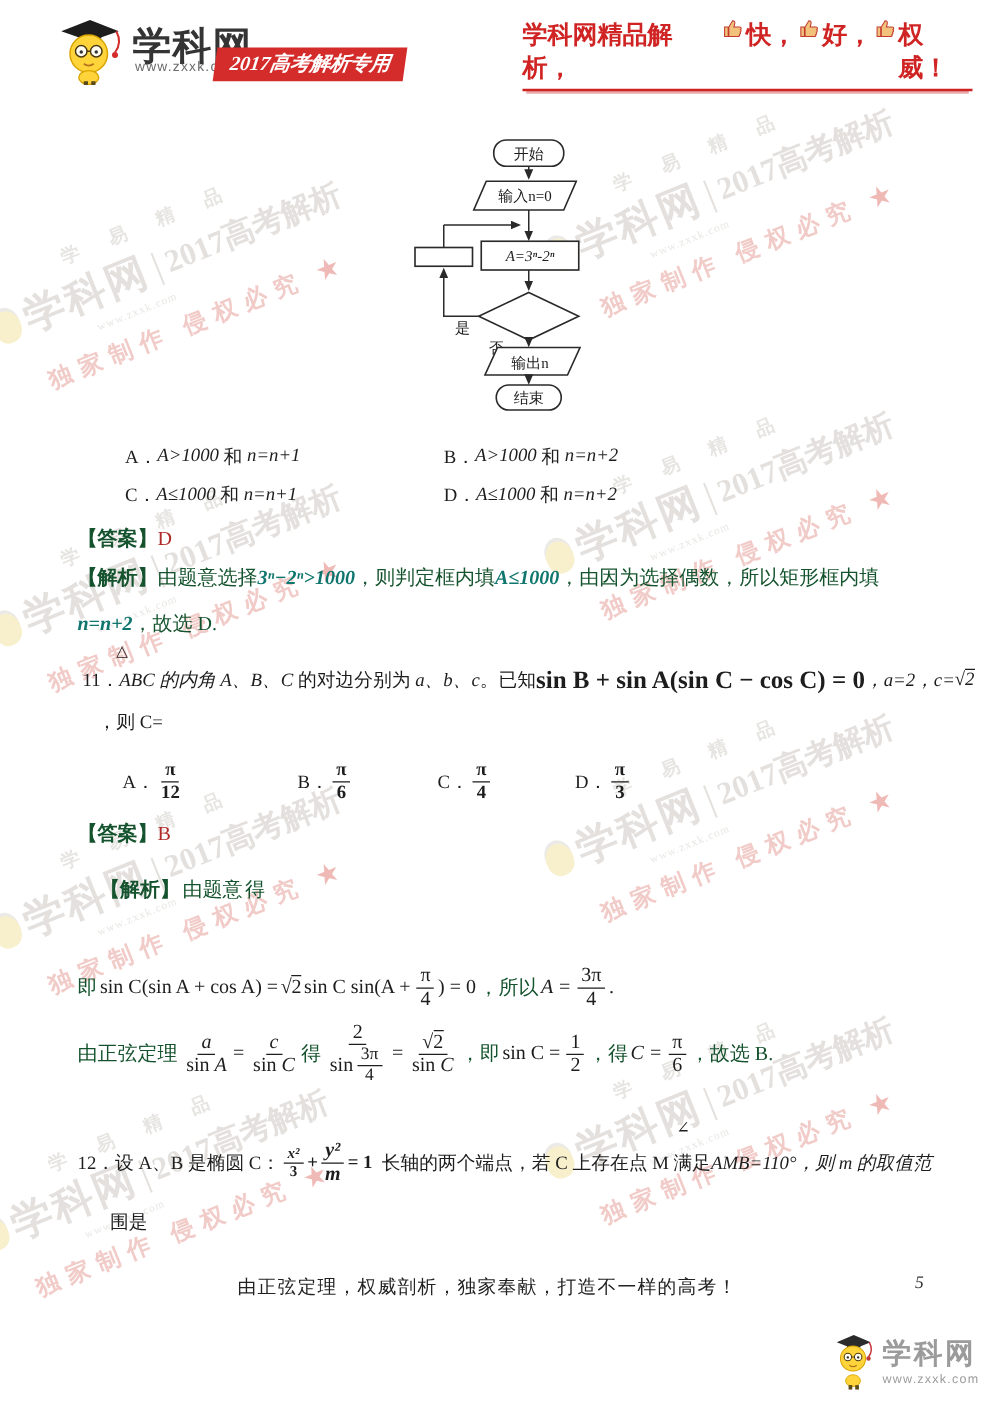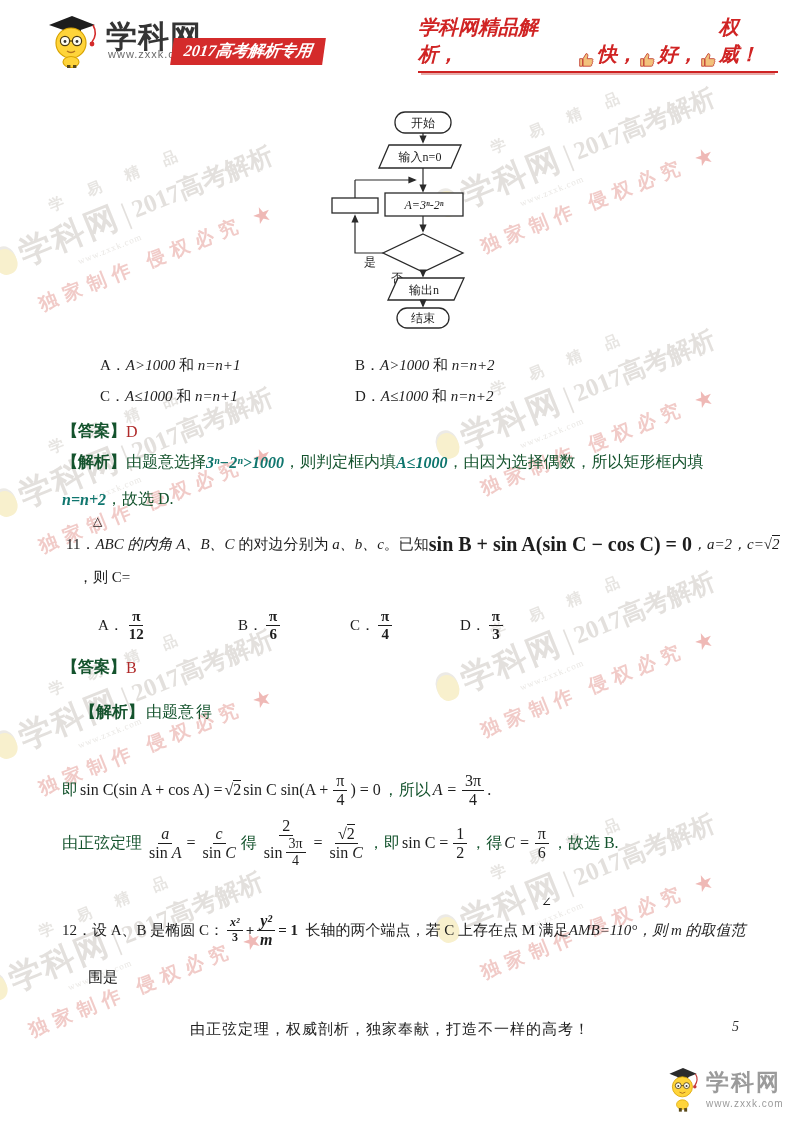--- a/index.html
+++ b/index.html
@@ -20,22 +20,22 @@
   .wm-pink{font-size:19px;letter-spacing:7px;color:#f1cbc8;font-weight:bold;margin-left:26px;margin-top:8px;}
   .wm-star{color:#efb9b6;letter-spacing:0;}
   .wm-mascot{display:inline-block;width:22px;height:26px;border-radius:50% 50% 45% 45%;
              background:#f8f0cd;box-shadow:0 -3px 0 0 #eceae6;}
 
   
   .brand-name{font-size:31px;font-weight:bold;color:#343434;font-family:"Liberation Sans",sans-serif;letter-spacing:1px;}
   .brand-url{font-size:11px;color:#6b6b6b;font-family:"Liberation Sans",sans-serif;letter-spacing:1px;}
   .badge{background:#d42b2b;color:#fff;font-size:16px;font-weight:bold;font-style:italic;
          padding:3px 12px;transform:skewX(-8deg);display:inline-block;}
-  .slogan-line{display:flex;align-items:flex-end;justify-content:flex-end;gap:2px;
-               color:#d02424;font-size:20px;font-weight:bold;font-style:italic;
+  .slogan-line{display:flex;align-items:flex-start;justify-content:flex-end;gap:2px;
+               color:#d02424;font-size:20px;font-weight:bold;
                border-bottom:2px solid #ce2323;box-shadow:0 5px 0 -3px #e8aaa8;padding-bottom:3px;}
   .sub-slogan{margin-top:8px;font-size:17px;font-weight:bold;color:#3c3c3c;text-align:right;}
 
   
   .red{color:#14532d;}
   .maroon{color:#0f766e;font-weight:bold;}
   .ansletter{color:#b02a2a;}
   .b{font-weight:bold;}
   .it{font-style:italic;}
   .t15{font-size:15px;}

